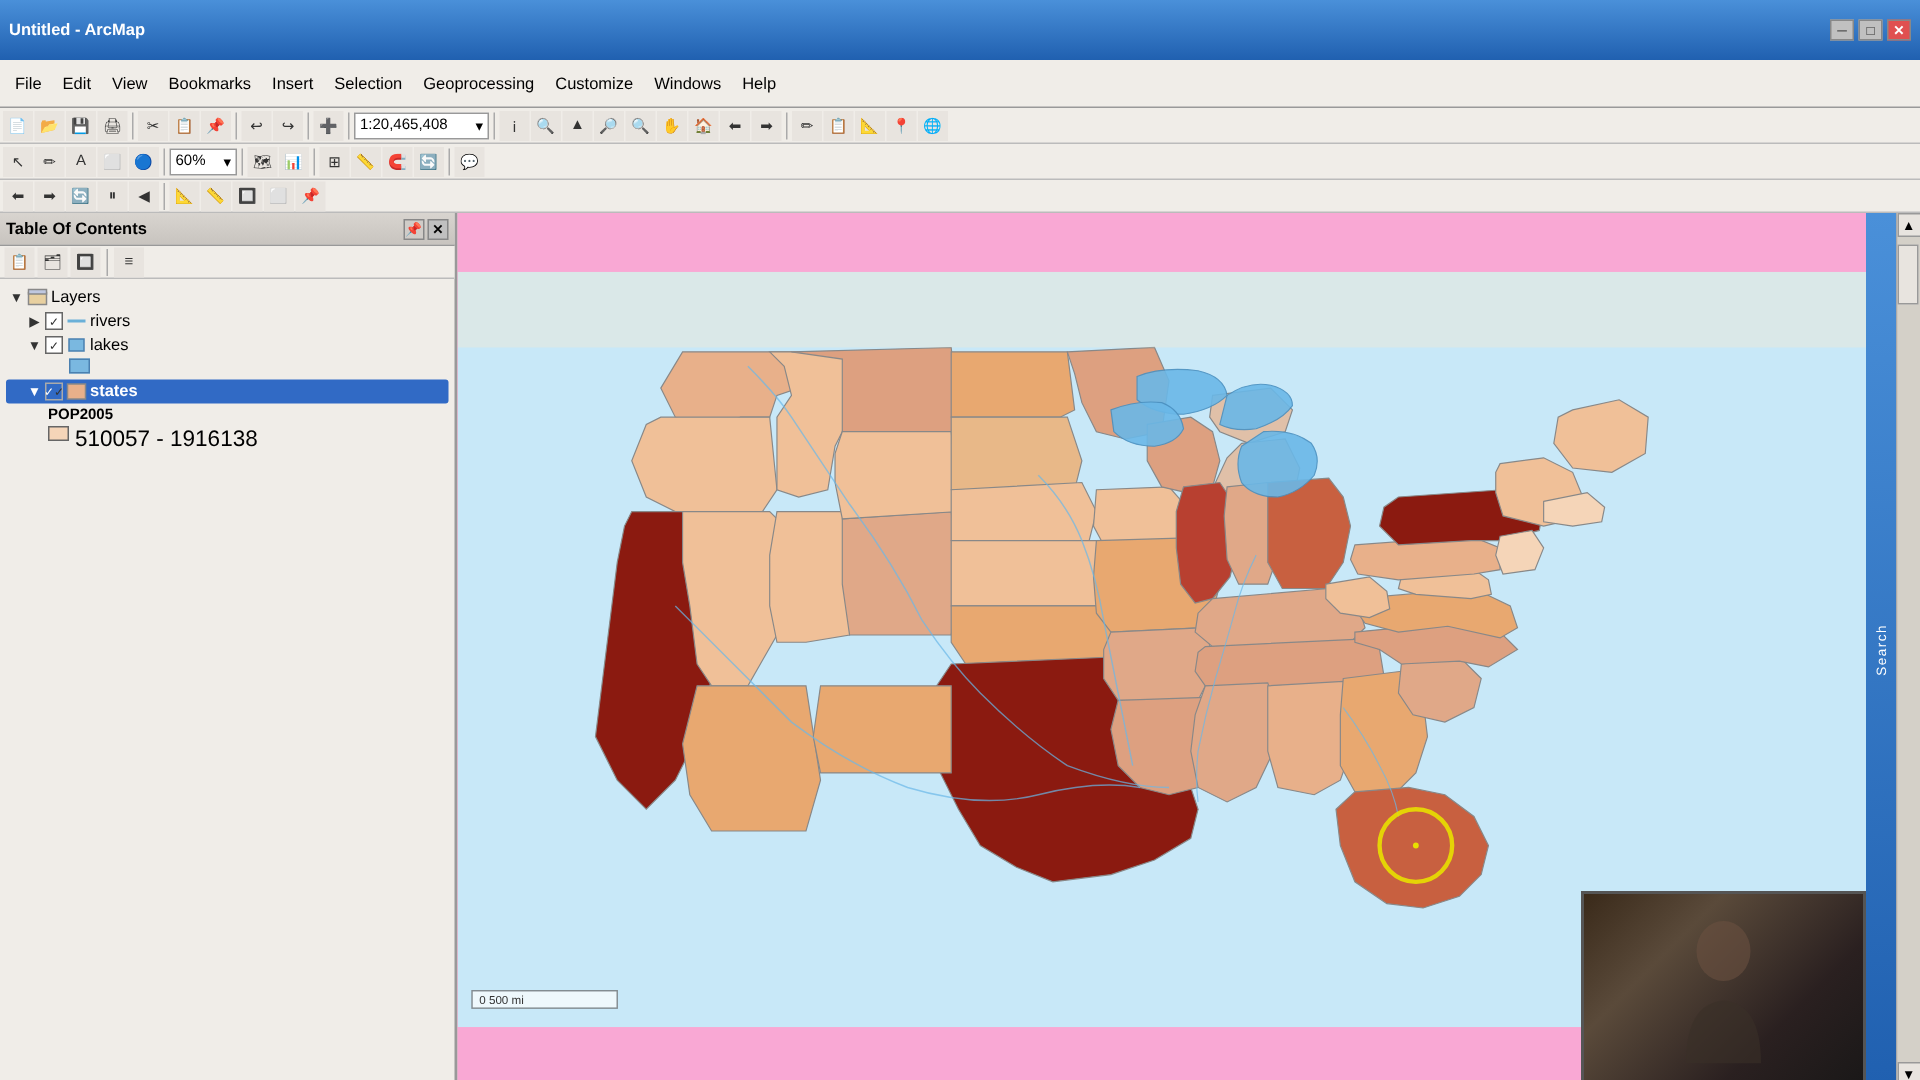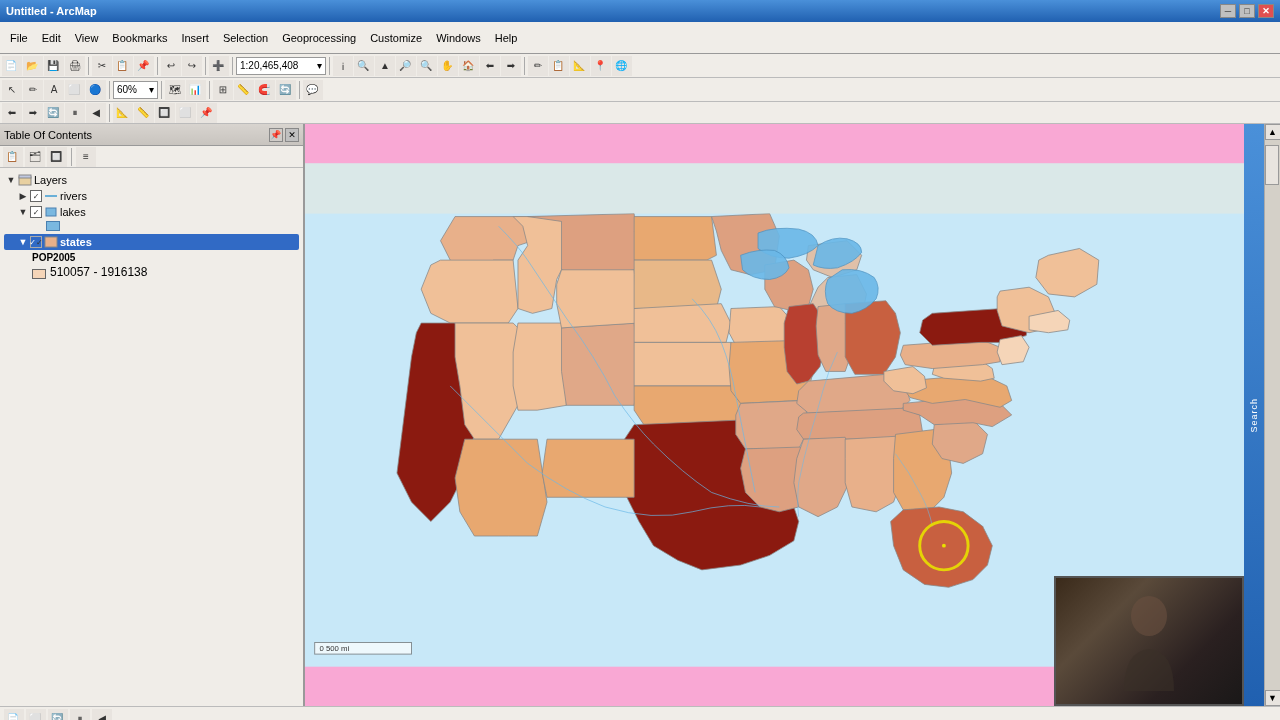--- a/index.html
+++ b/index.html
@@ -1,20 +1,20 @@
 <!DOCTYPE html>
 <html><head>
   <meta charset="utf-8">
   <style>
     * { margin: 0; padding: 0; box-sizing: border-box; }
     body { width: 1280px; height: 720px; overflow: hidden; font-family: 'Segoe UI', Tahoma, sans-serif; font-size: 11px; background: #d4d0c8; }
 
     
     #title-bar {
-      height: 22px;
+      height: 40px;
       background: linear-gradient(to bottom, #4a90d9, #2060b0);
       display: flex; align-items: center; justify-content: space-between;
       padding: 0 6px; color: white; font-size: 11px; font-weight: bold;
     }
     #title-bar-controls { display: flex; gap: 3px; }
     .title-btn {
       width: 16px; height: 14px; background: #c0c0c0;
       border: 1px solid #888; font-size: 9px; cursor: pointer;
       display: flex; align-items: center; justify-content: center;
       color: #333;
@@ -60,21 +60,21 @@
     }
 
     
     #toc {
       width: 305px; background: #f0ede8; border-right: 2px solid #999;
       display: flex; flex-direction: column;
     }
     #toc-header {
       height: 22px; background: linear-gradient(to bottom, #d8d4cf, #c8c4bf);
       border-bottom: 1px solid #999; display: flex; align-items: center;
-      justify-content: space-between; padding: 0 4px; font-size: 11px; font-weight: normal;
+      justify-content: space-between; padding: 0 4px; font-size: 11px; font-weight: bold;
     }
     #toc-header-controls { display: flex; gap: 2px; }
     .toc-hbtn {
       width: 14px; height: 14px; background: #d0ccc8;
       border: 1px solid #888; font-size: 9px; cursor: pointer;
       display: flex; align-items: center; justify-content: center;
     }
     #toc-toolbar {
       height: 22px; background: #f0ede8; border-bottom: 1px solid #bbb;
       display: flex; align-items: center; padding: 2px 3px; gap: 2px;
@@ -103,22 +103,22 @@
 
     .layer-icon {
       width: 14px; height: 14px; flex-shrink: 0;
       display: flex; align-items: center; justify-content: center;
     }
     .layer-label { font-size: 11px; }
     .layer-label.selected-text { color: white; font-weight: bold; }
 
     
     .legend-item {
-      display: flex; align-items: flex-end; gap: 4px;
-      padding: 1px 2px 1px 28px; font-size: 12px;
+      display: flex; align-items: flex-start; gap: 4px;
+      padding: 1px 2px 1px 28px; font-size: 15px;
     }
     .legend-swatch {
       width: 14px; height: 10px; border: 1px solid #666; flex-shrink: 0;
     }
     .legend-title {
       padding: 2px 2px 1px 28px; font-size: 10px; font-weight: bold;
     }
 
     
     #map-area {

